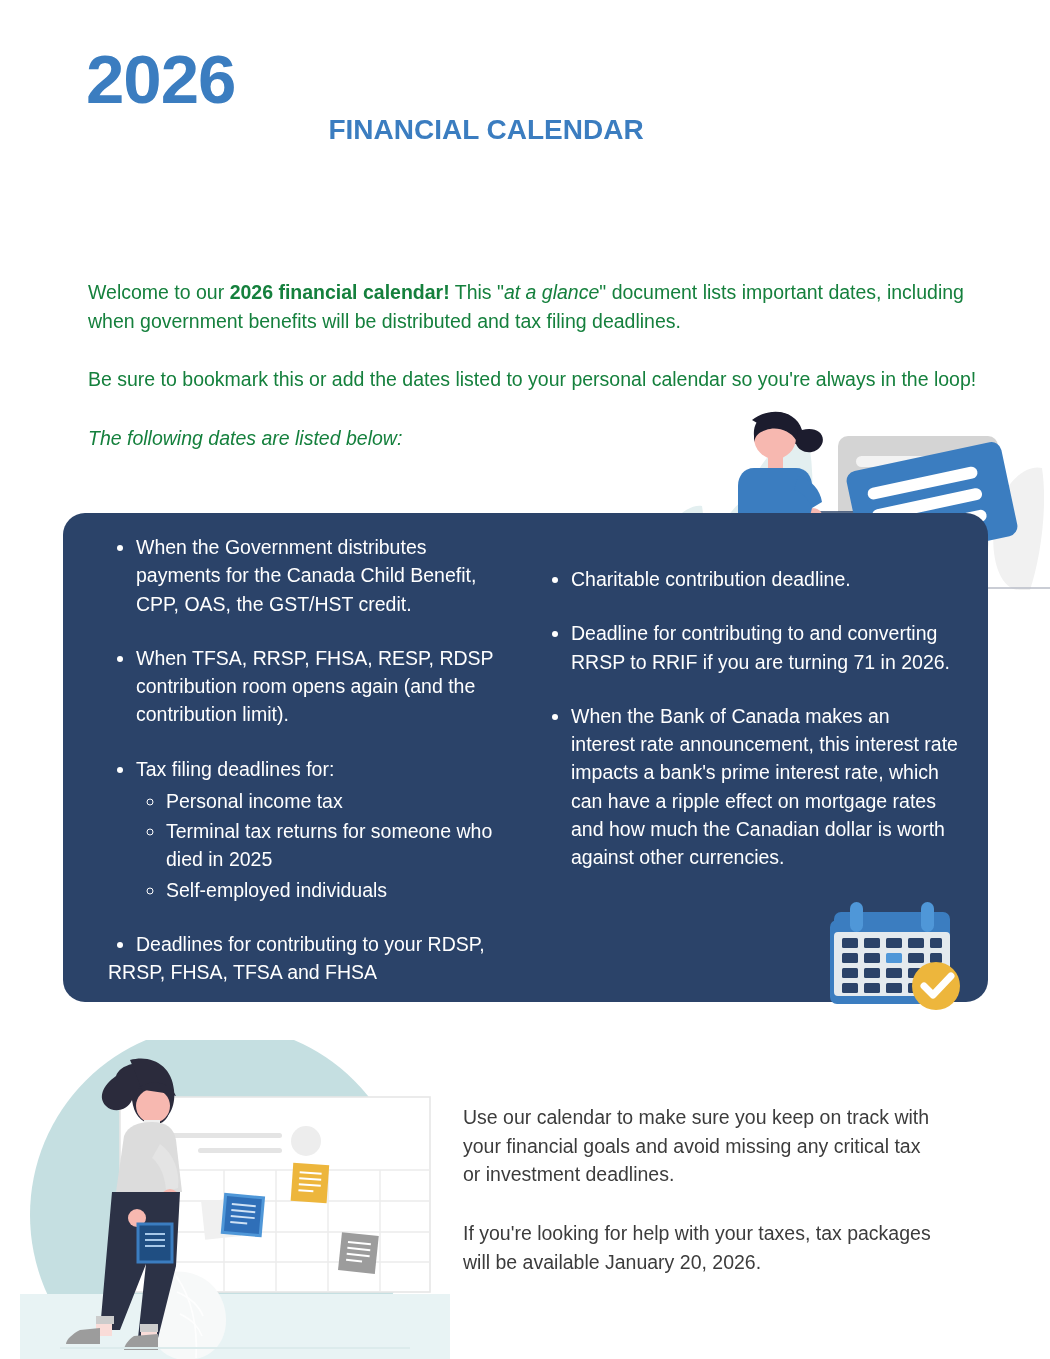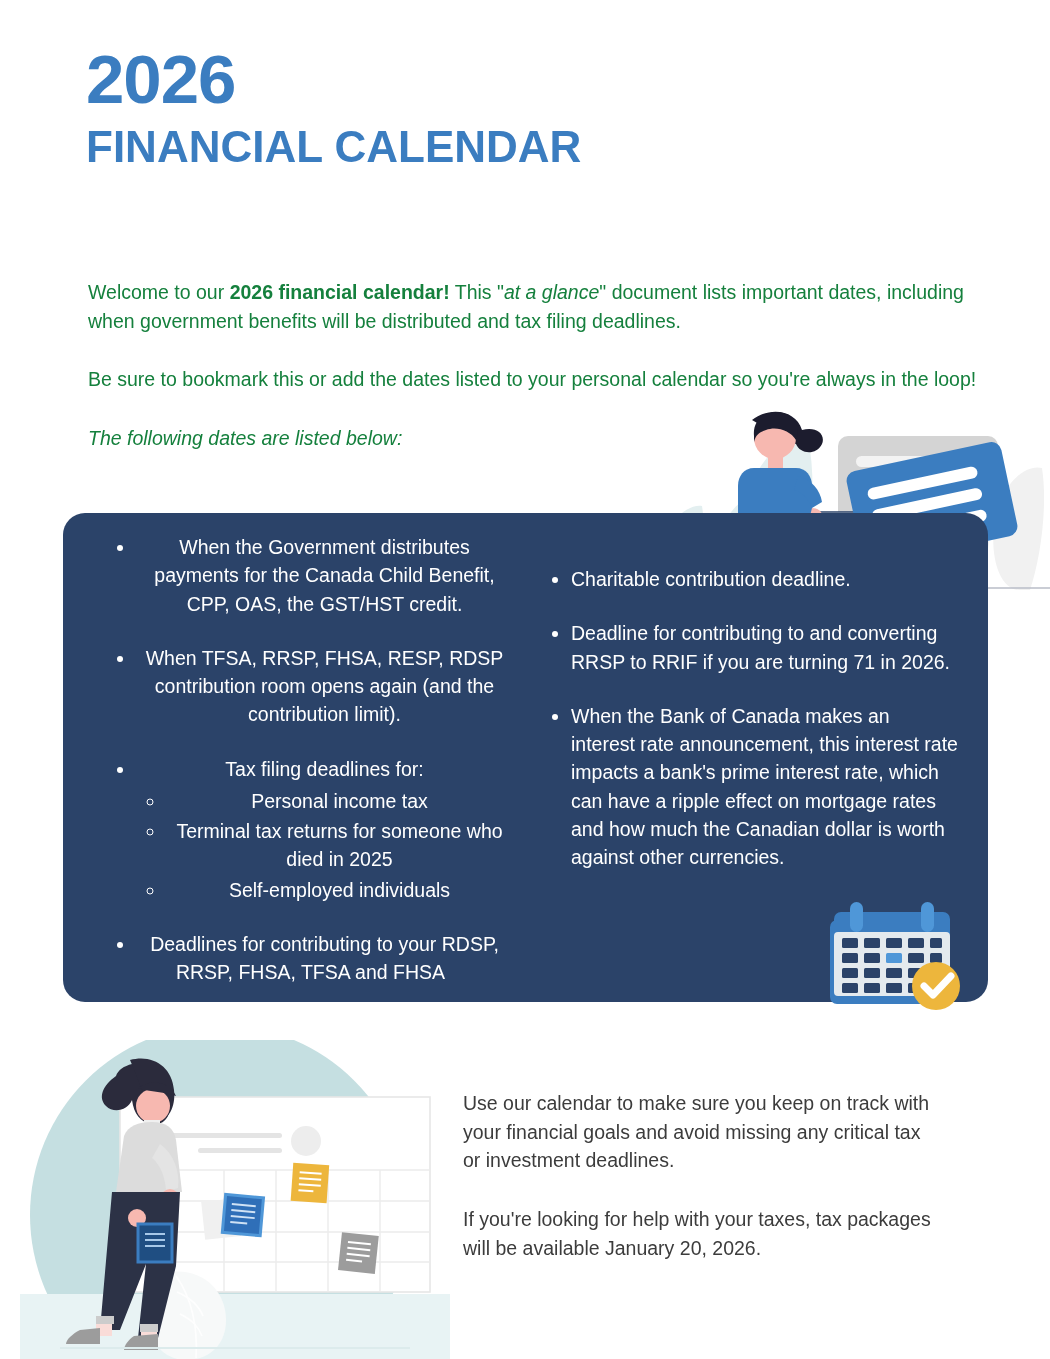--- a/index.html
+++ b/index.html
@@ -26,26 +26,27 @@
     width: 800px;
   }
   .title-year {
     font-size: 69px;
     font-weight: bold;
     color: #3b7dc0;
     line-height: 0.92;
     letter-spacing: -1px;
   }
   .title-main {
-    font-size: 44px;
+    font-size: 28px;
     font-weight: bold;
     color: #3b7dc0;
     line-height: 1.08;
     letter-spacing: 0px;
-    margin-top: 12px;
+    margin-top: 4px;
+    text-align: center;
   }
 
   
   .intro {
     position: absolute;
     left: 88px;
     top: 278px;
     width: 890px;
     font-size: 19.5px;
     line-height: 1.47;
@@ -83,21 +84,21 @@
     display: flex;
     padding: 14px 0 0 0;
     height: 100%;
     box-sizing: border-box;
   }
   .col {
     box-sizing: border-box;
     font-size: 19.5px;
     line-height: 1.45;
   }
-  .col-left  { width: 460px; padding: 6px 10px 0 45px; text-align: center; }
+  .col-left  { width: 460px; padding: 6px 10px 0 45px; }
   .col-right { width: 465px; padding: 38px 30px 0 20px; }
 
   ul.b1 {
     list-style: disc;
     margin: 0;
     padding-left: 28px;
   }
   ul.b1 > li {
     margin-bottom: 26px;
   }
@@ -138,21 +139,21 @@
   
   .bottom-text {
     position: absolute;
     left: 463px;
     top: 1085px;
     width: 470px;
     font-size: 19.5px;
     line-height: 1.47;
     color: #3c3c3c;
   }
-  .bottom-text p { margin: 4px 0 30px 0; }
+  .bottom-text p { margin: 18px 0 30px 0; }
   .bottom-text p:last-child { margin: 0; }
 </style>
 </head>
 <body>
 
 <div class="page">
 
   <div class="title-block">
     <div class="title-year">2026</div>
     <div class="title-main">FINANCIAL CALENDAR</div>

